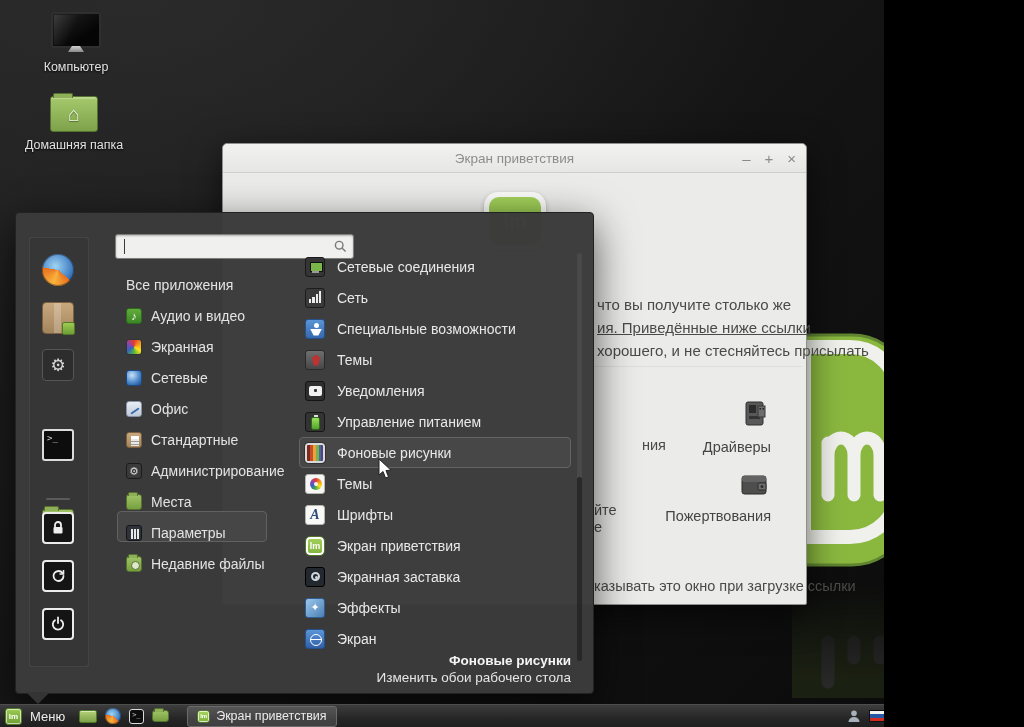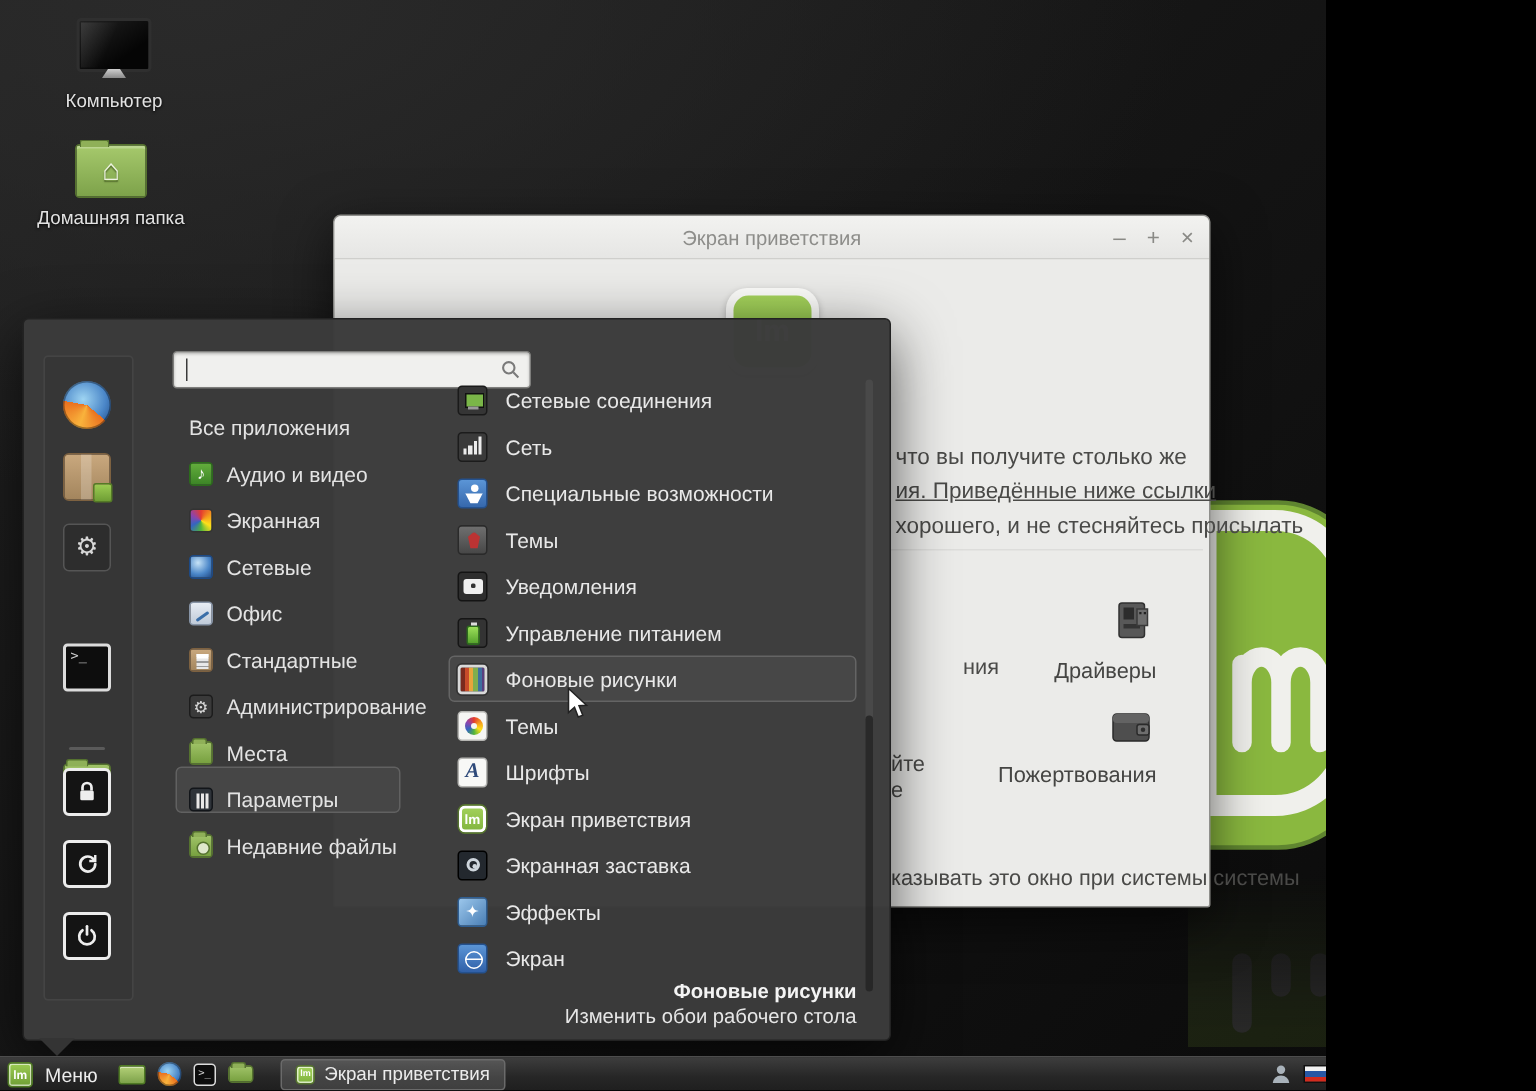--- a/index.html
+++ b/index.html
@@ -258,21 +258,21 @@
     <div class="witem" style="left:428px;top:325px;">
       <svg width="34" height="32" viewBox="0 0 34 32">
         <rect x="5" y="7" width="24" height="18" rx="2.5" fill="#4e4e4e" stroke="#2a2a2a"></rect>
         <rect x="5" y="7" width="24" height="6" rx="2.5" fill="#636363"></rect>
         <rect x="21" y="14" width="8" height="7" rx="1.5" fill="#6e6e6e" stroke="#2a2a2a"></rect>
         <circle cx="25" cy="17.5" r="1.5" fill="#2e2e2e"></circle>
       </svg>
       <div class="wlabel">Пожертвования</div>
     </div>
 
-    <div class="wfooter" style="top:434px;">казывать это окно при системы системы</div>
+    <div class="wfooter" style="top:434px;">казывать это окно при загрузке ссылки</div>
   </div>
 
   <div class="menu">
 
     <div class="favcol">
       <div class="fav ic-firefox" style="top:16px;"></div>
       <div class="fav ic-package" style="top:64px;"></div>
       <div class="fav ic-control" style="top:111px;">⚙</div>
       <div class="fav ic-terminal" style="top:159px;"></div>
       <div class="fav ic-folder-side" style="top:207px;"></div>

